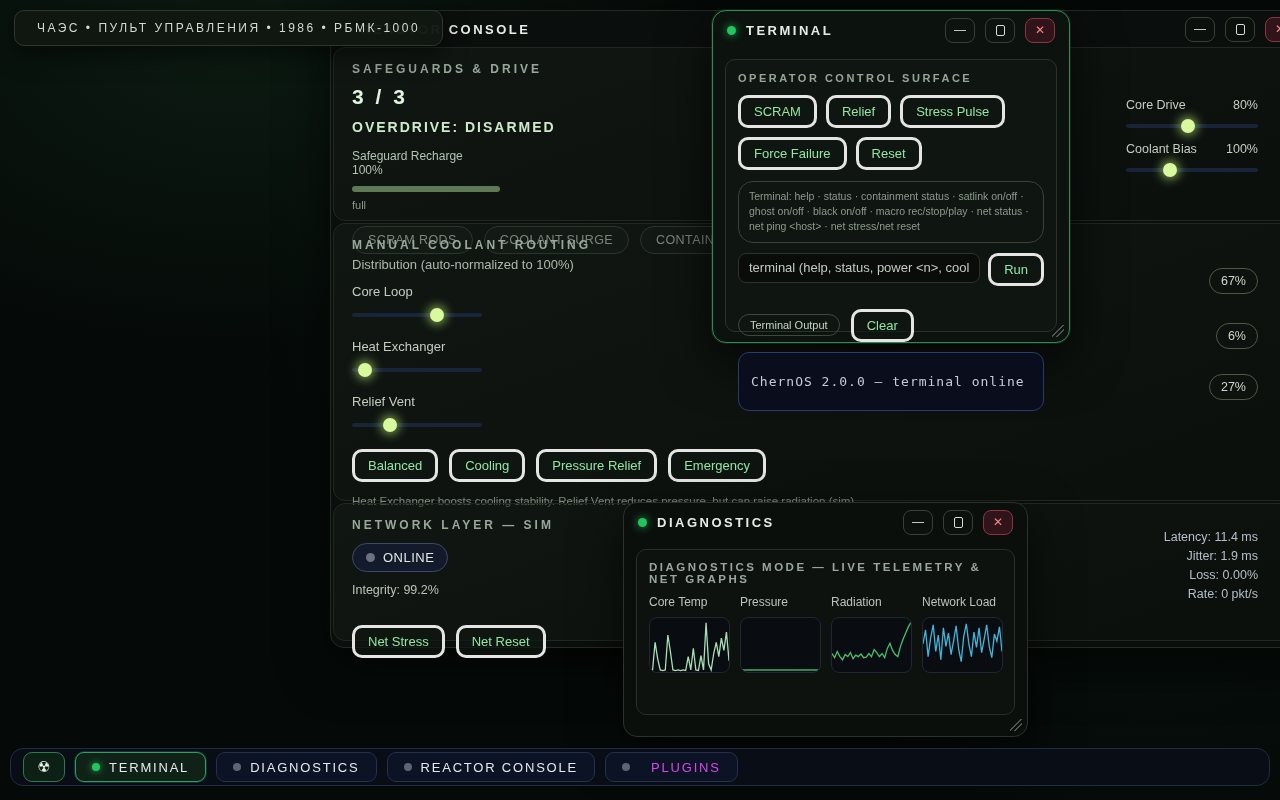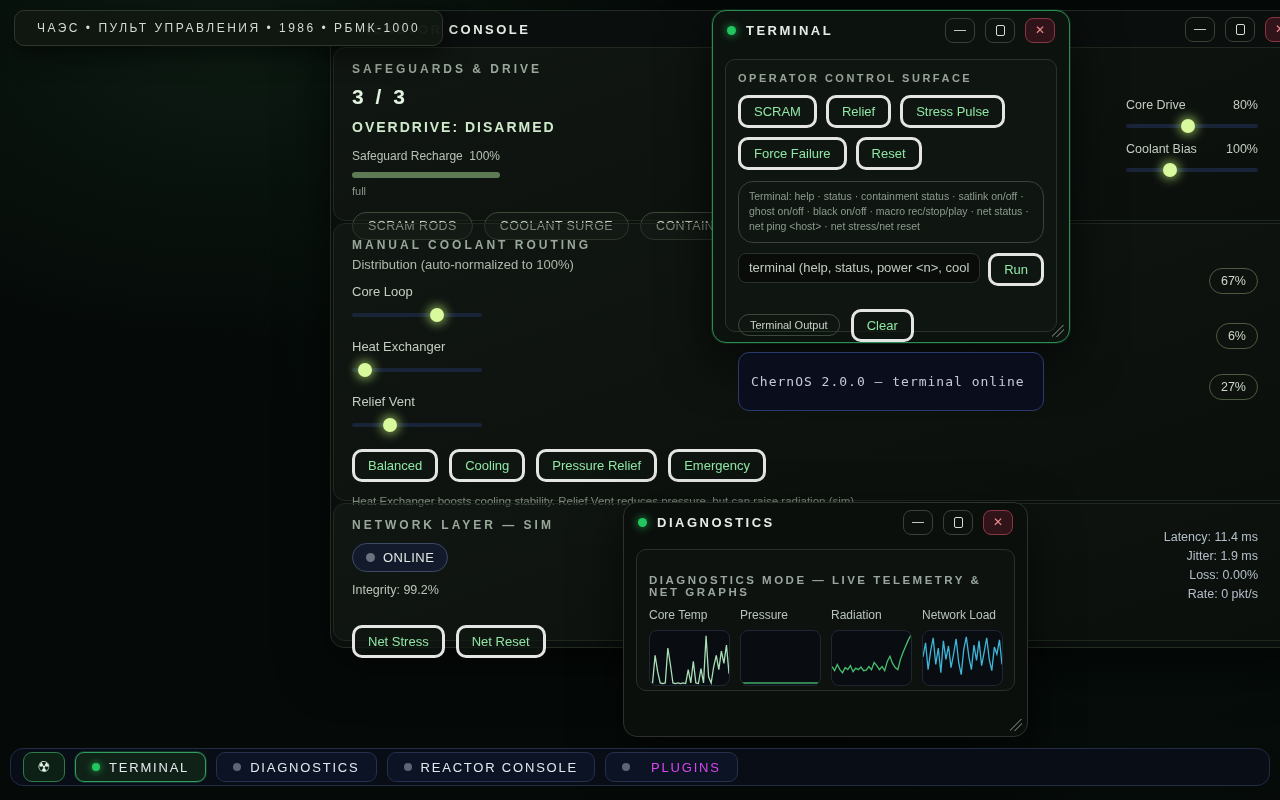--- a/index.html
+++ b/index.html
@@ -38,21 +38,21 @@
   
   #reactor-window { left:330px; top:10px; width:980px; height:638px; }
   #reactor-window .titlebar { height:36px; padding-left:30px; }
   .section { position:relative; margin:0 2px 2px 2px; border:1px solid #20291f;
              border-radius:12px; padding:14px 18px;
              background:linear-gradient(160deg, rgba(24,32,25,0.45), rgba(12,17,13,0.45)); }
   .sec-heading { font-size:12px; letter-spacing:3px; color:#9aa79b; font-weight:bold; }
   .big-count { margin-top:9px; font-size:21px; font-weight:bold; letter-spacing:3px; color:#e2f3e0; }
   .overdrive { margin-top:10px; font-size:14px; font-weight:bold; letter-spacing:2px; color:#cfeacb; }
   .recharge-row { margin-top:14px; width:148px; display:flex; justify-content:space-between;
-                  font-size:12px; color:#b6c2b4; }
+                  font-size:12px; color:#b6c2b4;flex-direction:column; }
   .recharge-bar { margin-top:9px; width:148px; height:6px; border-radius:3px; background:#5d7a55; }
   .recharge-state { margin-top:7px; font-size:11px; color:#8b978a; }
   .chip-row { display:flex; gap:11px; margin-top:15px; }
   .chip { border:1px solid #3c4a39; background:rgba(22,28,21,0.5); border-radius:999px;
           padding:6px 15px; font-size:12.5px; color:#ccd7c8; letter-spacing:0.4px; cursor:pointer; }
 
   .drive-sliders { position:absolute; top:50px; right:48px; width:132px; }
   .mini-slider-row { display:flex; justify-content:space-between; font-size:12.5px; color:#c3cdc1; }
   .mini-track { position:relative; margin-top:12px; margin-bottom:14px; height:4px;
                 border-radius:2px; background:#1a2438; }
@@ -99,21 +99,21 @@
   .out-label { border:1px solid #3c4a3c; border-radius:999px; padding:4px 11px;
                font-size:11px; color:#c7d2c6; }
   .output-box { margin-top:10px; border:1.5px solid #2b3a6e; background:#0a0e1c;
                 border-radius:11px; padding:21px 12px; font-family:"DejaVu Sans Mono",monospace;
                 font-size:13px; letter-spacing:1px; color:#c4cbd7; }
 
   
   #diag-window { left:623px; top:502px; width:405px; height:235px; z-index:25;
                  border:1px solid #2b322b; background:#0b0f0c; }
   .diag-panel { margin:8px 12px 12px 12px; border:1px solid #28302a; border-radius:10px;
-                padding:24px 12px; height:142px; background:rgba(16,21,18,0.5); }
+                padding:11px 12px; height:166px; background:rgba(16,21,18,0.5); }
   .diag-heading { font-size:11.5px; letter-spacing:2.5px; color:#9aa6a0; font-weight:bold; }
   .graph-row { display:flex; gap:10px; margin-top:10px; }
   .graph-cell { width:81px; }
   .graph-label { font-size:12px; color:#b9c3bd; }
   .spark-box { margin-top:8px; width:81px; height:56px; border-radius:8px; background:#090d12;
                border:1px solid #1f2733; overflow:hidden; }
   .spark-box svg { width:100%; height:100%; display:block; }
 
   
   #banner { position:absolute; left:14px; top:10px; height:36px; z-index:40;

